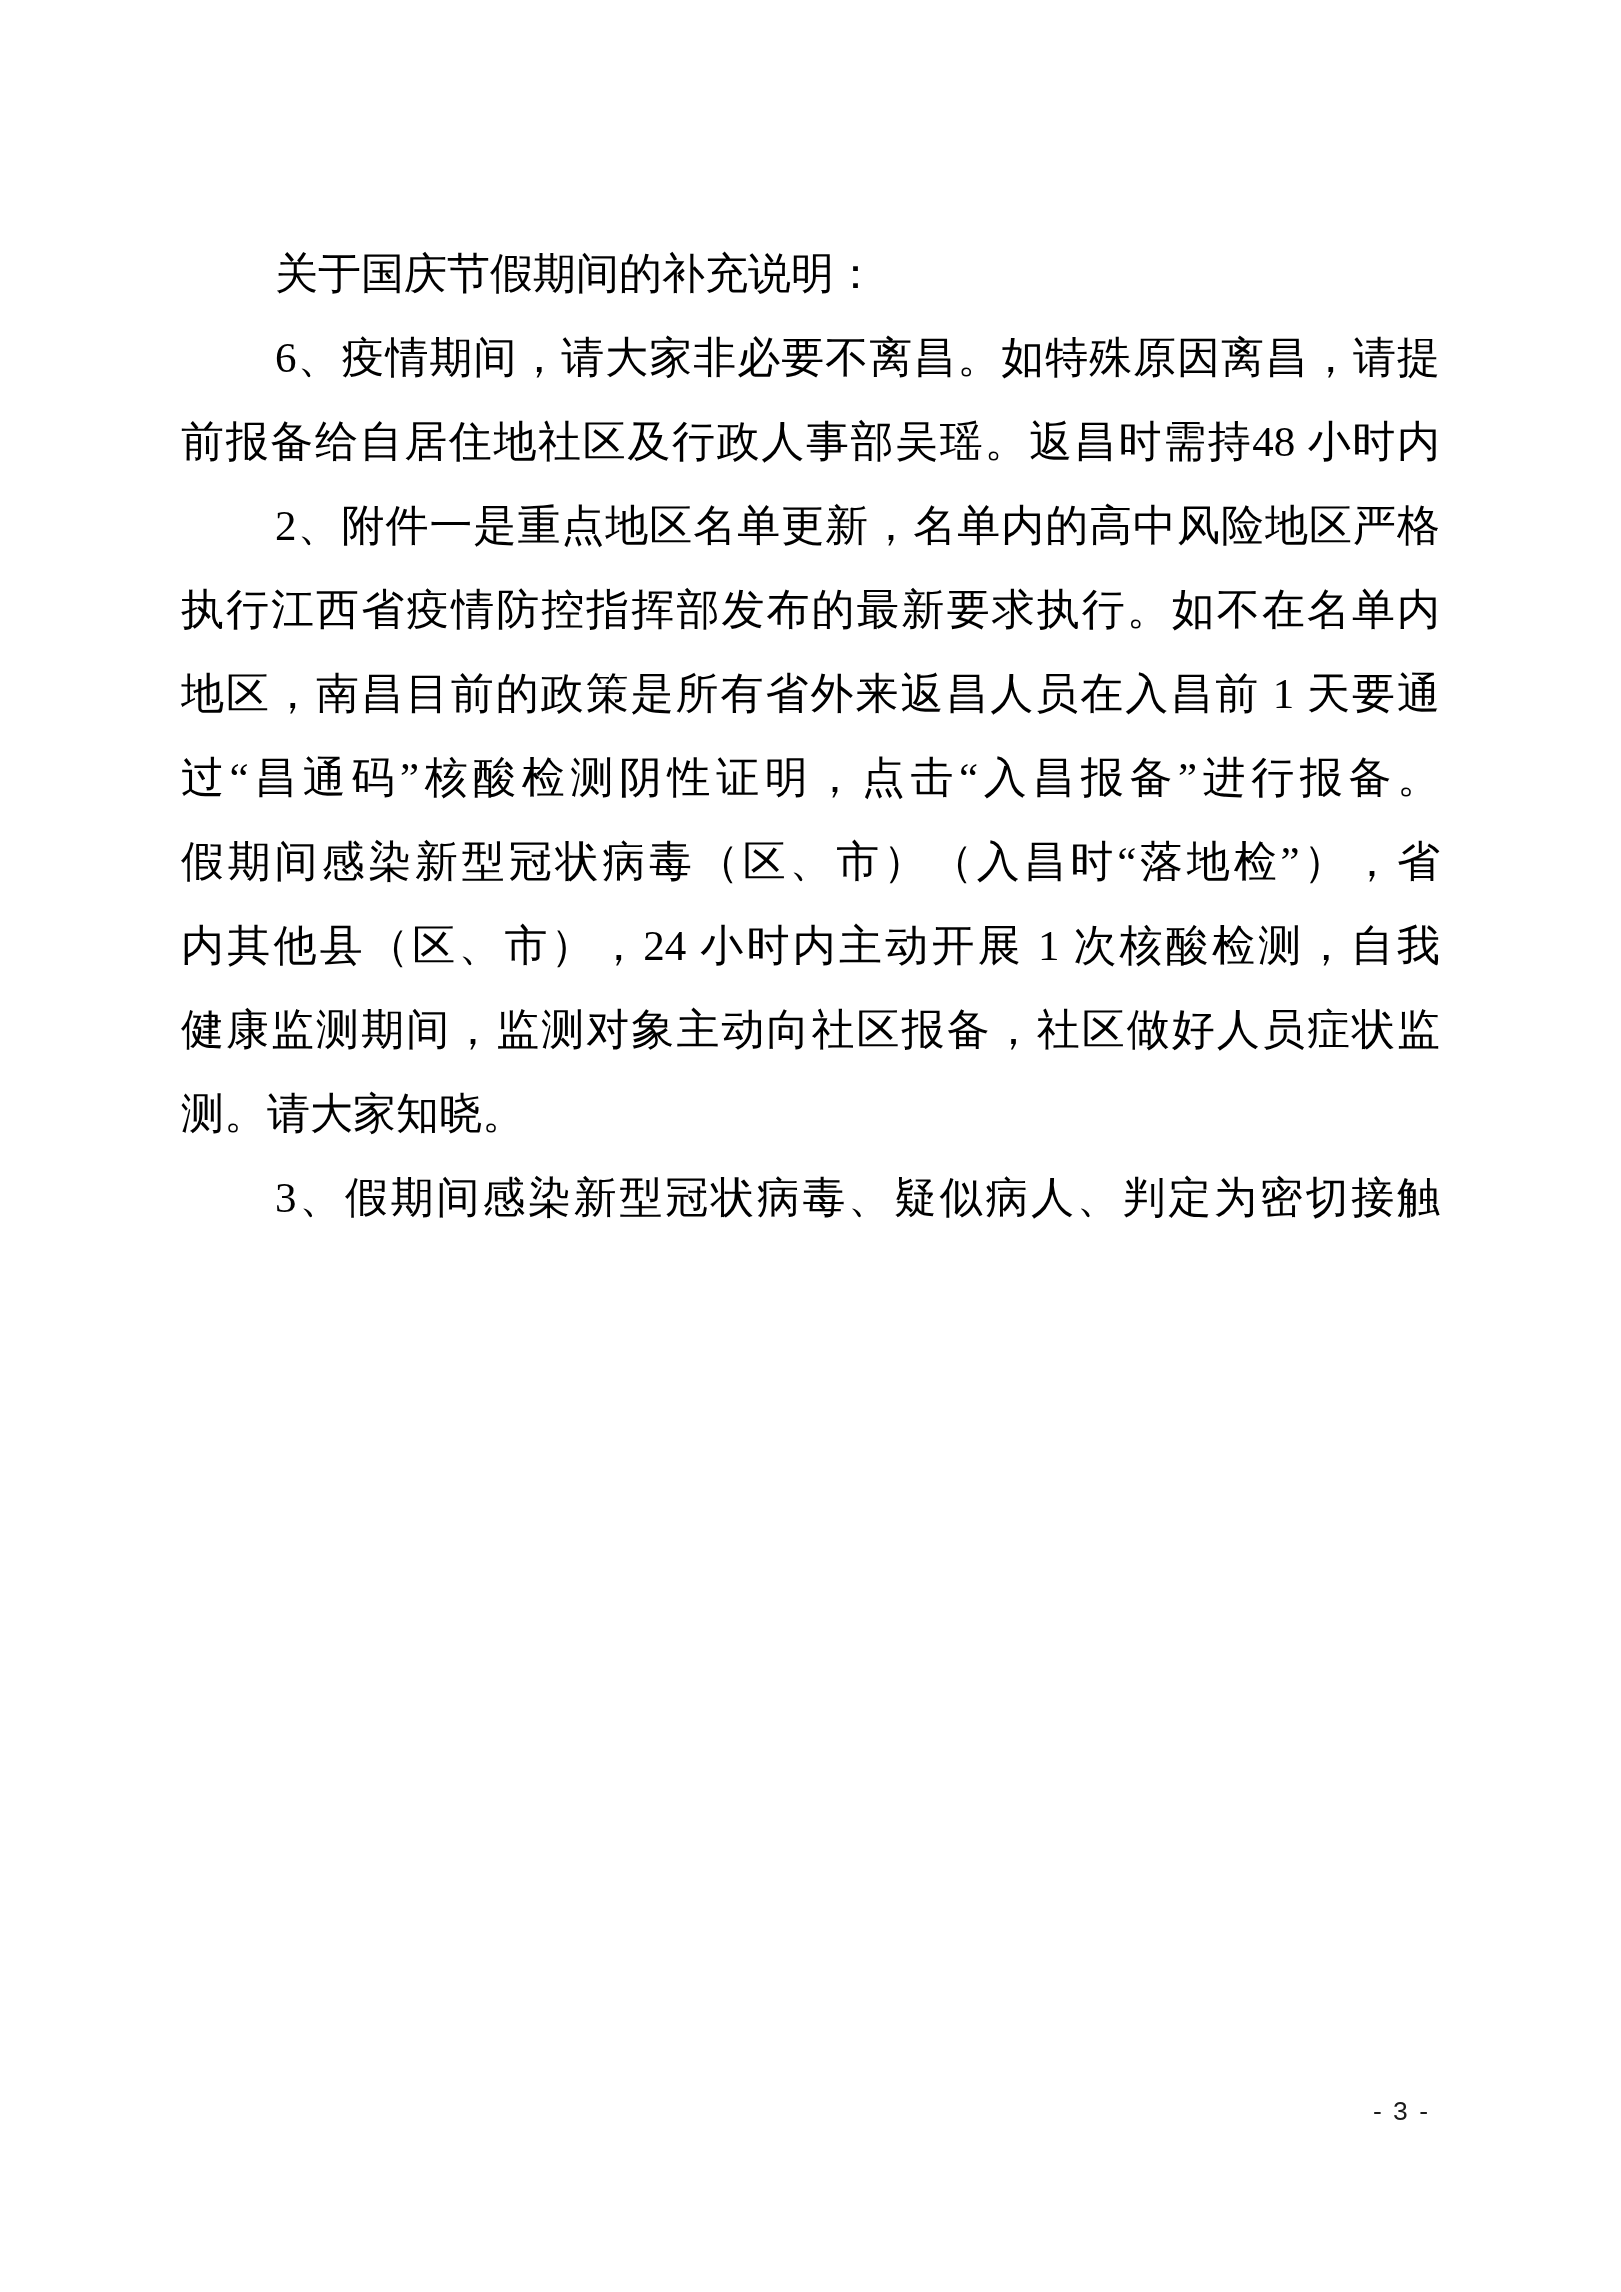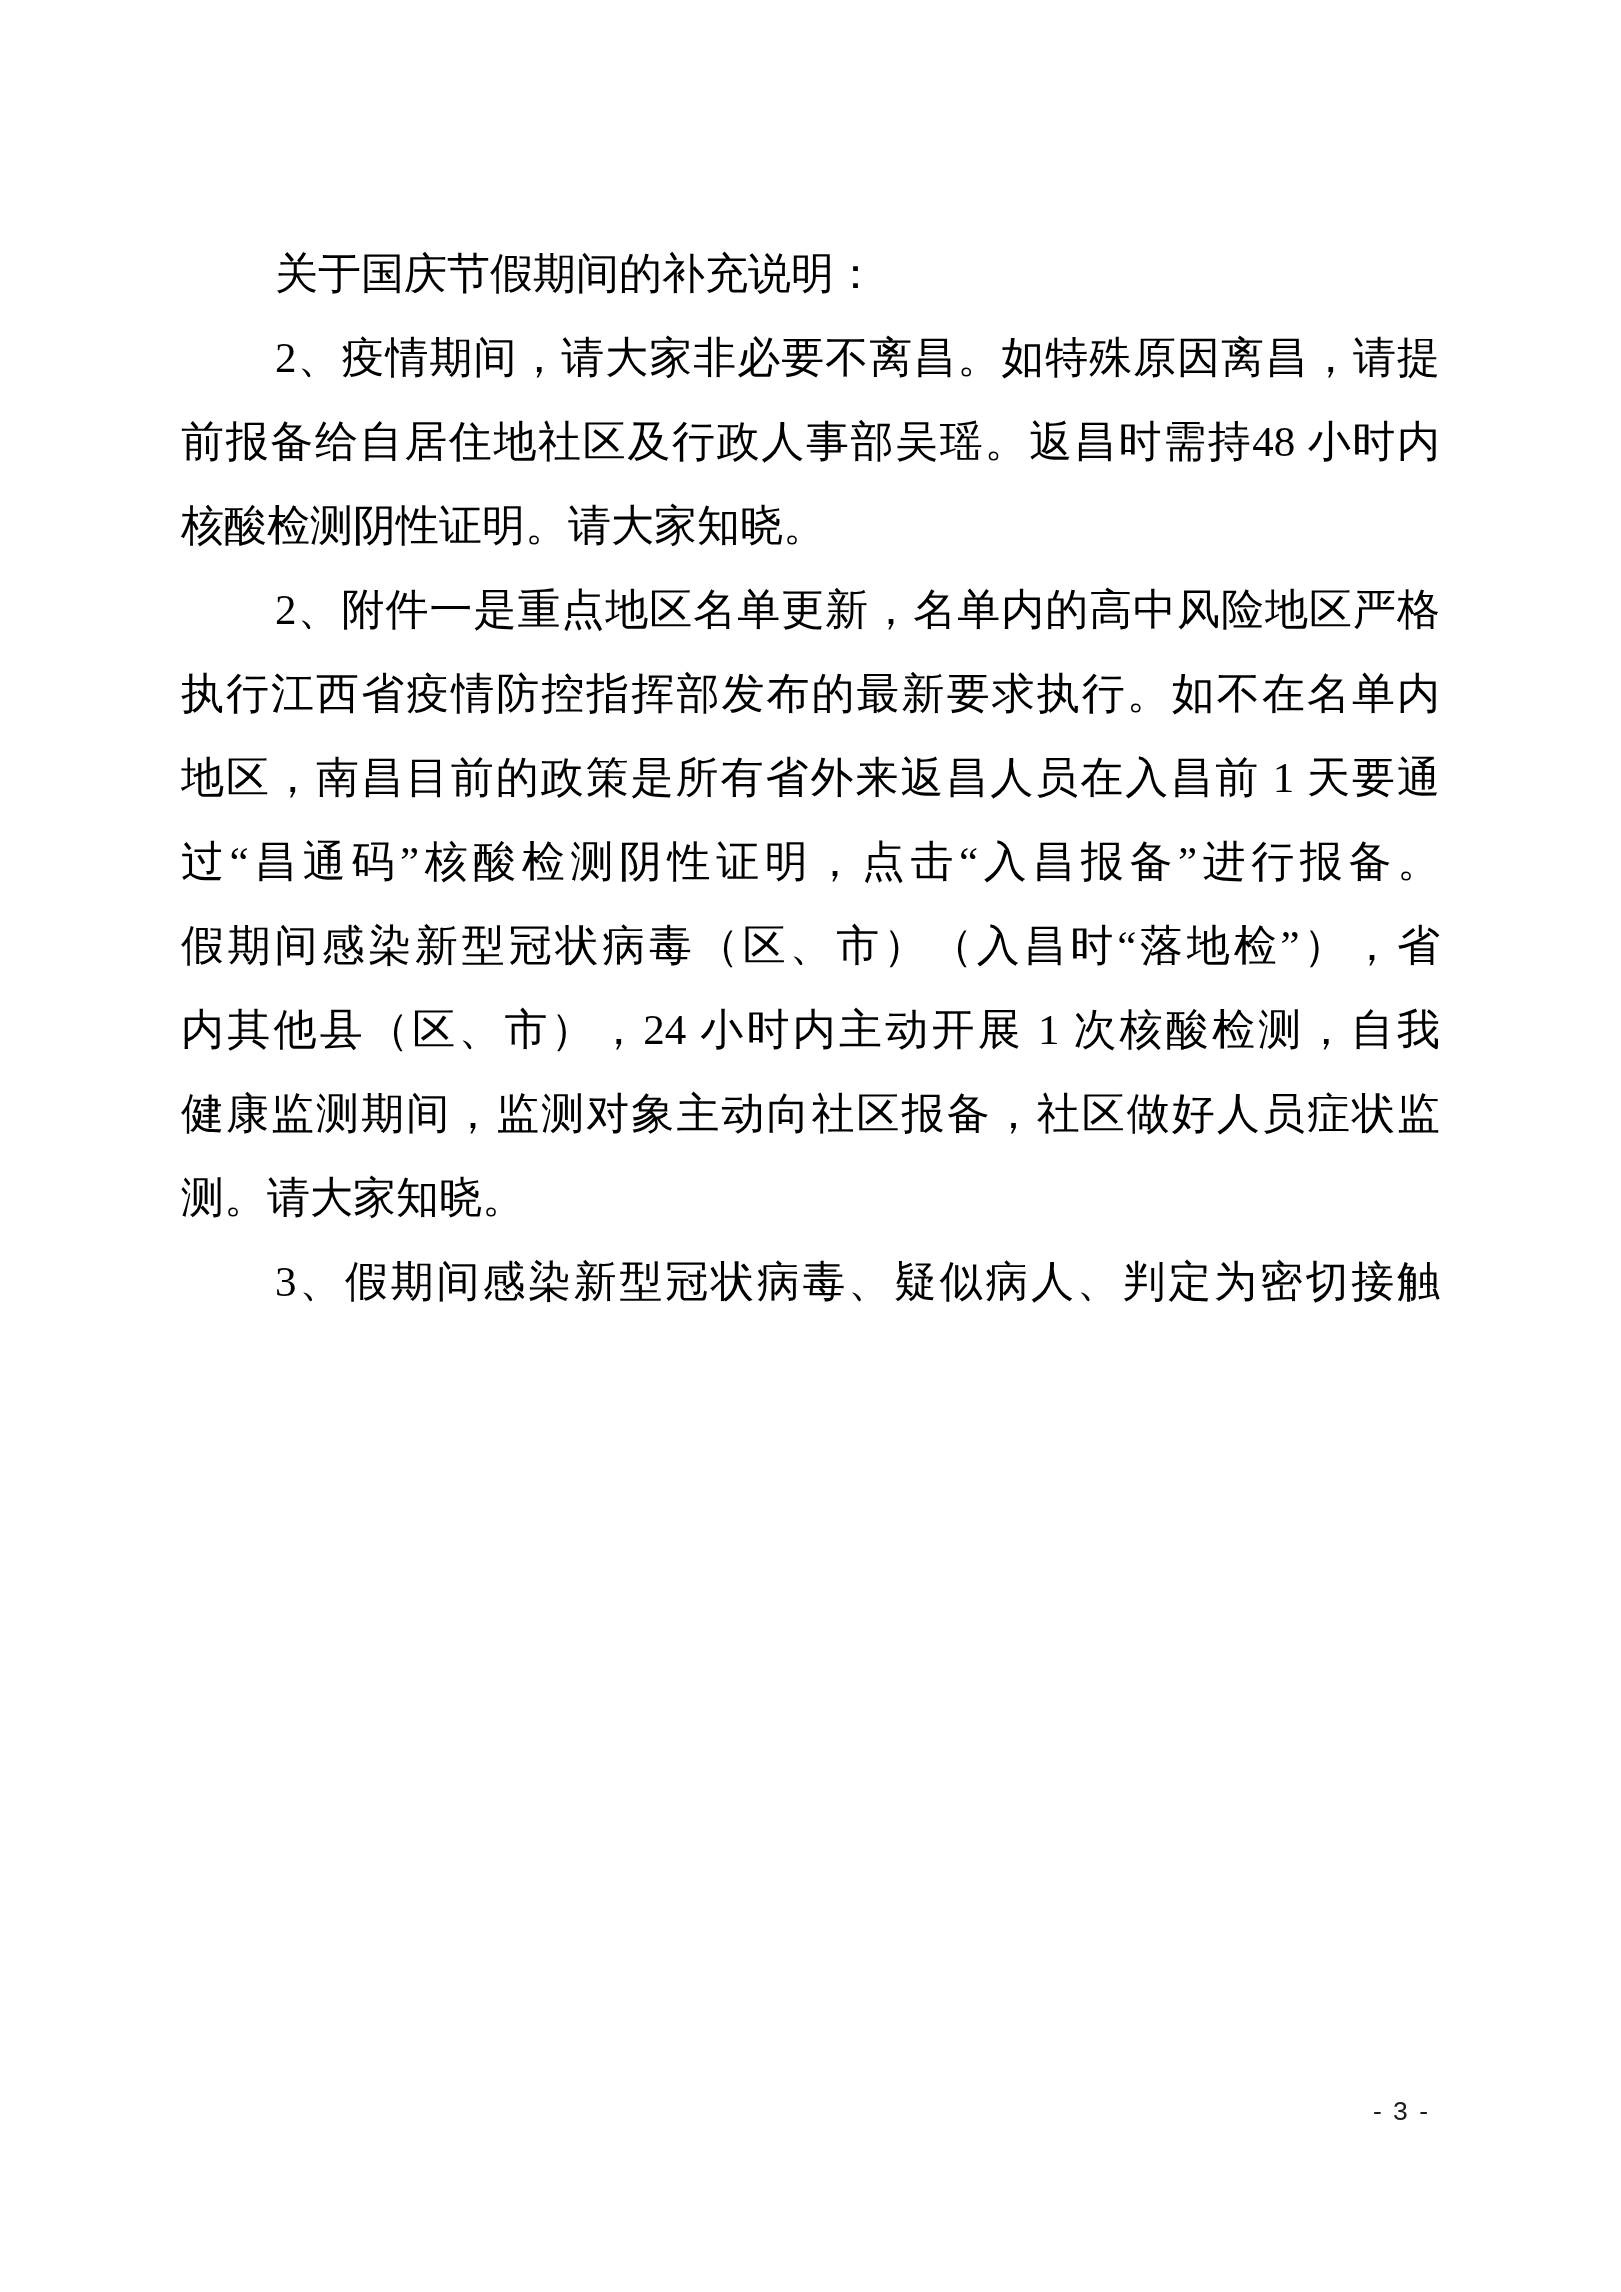--- a/index.html
+++ b/index.html
@@ -47,23 +47,22 @@
   }
 </style>
 </head>
 <body>
 
 <div class="page">
 
   <div class="doc-body">
 
   <div class="text-line indent">关于国庆节假期间的补充说明：</div>
-      <div class="text-line indent justify">2、疫情期间，请大家非必要不离昌。如特殊原因离昌，请提</div>
+      <div class="text-line indent justify">6、疫情期间，请大家非必要不离昌。如特殊原因离昌，请提</div>
       <div class="text-line justify">前报备给自居住地社区及行政人事部吴瑶。返昌时需持48 小时内</div>
-      <div class="text-line">核酸检测阴性证明。请大家知晓。</div>
       <div class="text-line indent justify">2、附件一是重点地区名单更新，名单内的高中风险地区严格</div>
       <div class="text-line justify">执行江西省疫情防控指挥部发布的最新要求执行。如不在名单内</div>
       <div class="text-line justify">地区，南昌目前的政策是所有省外来返昌人员在入昌前 1 天要通</div>
       <div class="text-line justify">过“昌通码”核酸检测阴性证明，点击“入昌报备”进行报备。</div>
       <div class="text-line justify">假期间感染新型冠状病毒（区、市）（入昌时“落地检”），省</div>
       <div class="text-line justify">内其他县（区、市），24 小时内主动开展 1 次核酸检测，自我</div>
       <div class="text-line justify">健康监测期间，监测对象主动向社区报备，社区做好人员症状监</div>
       <div class="text-line">测。请大家知晓。</div>
       <div class="text-line indent justify">3、假期间感染新型冠状病毒、疑似病人、判定为密切接触者，</div>
     </div>

